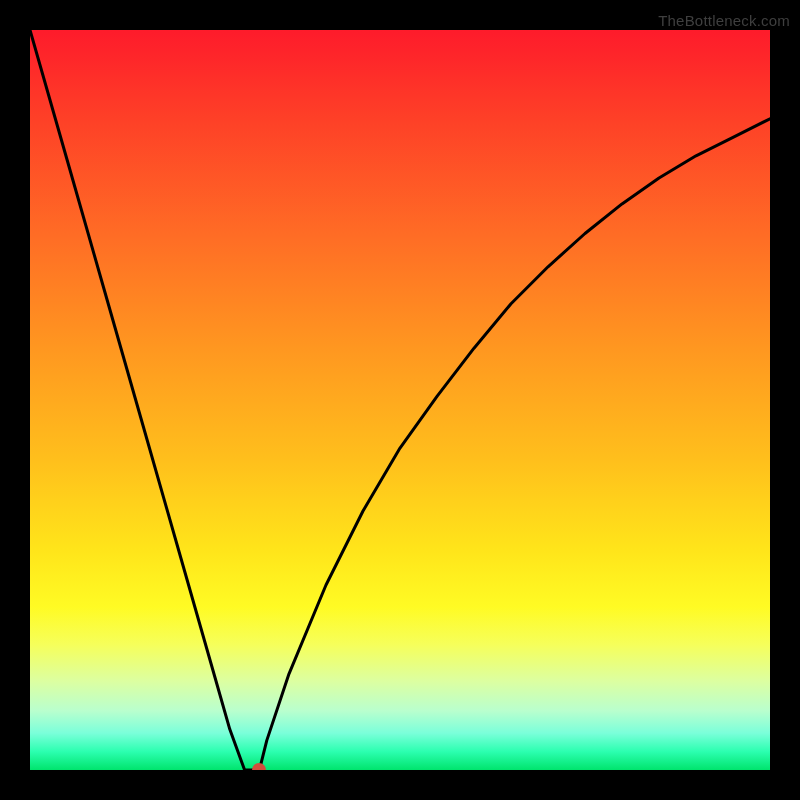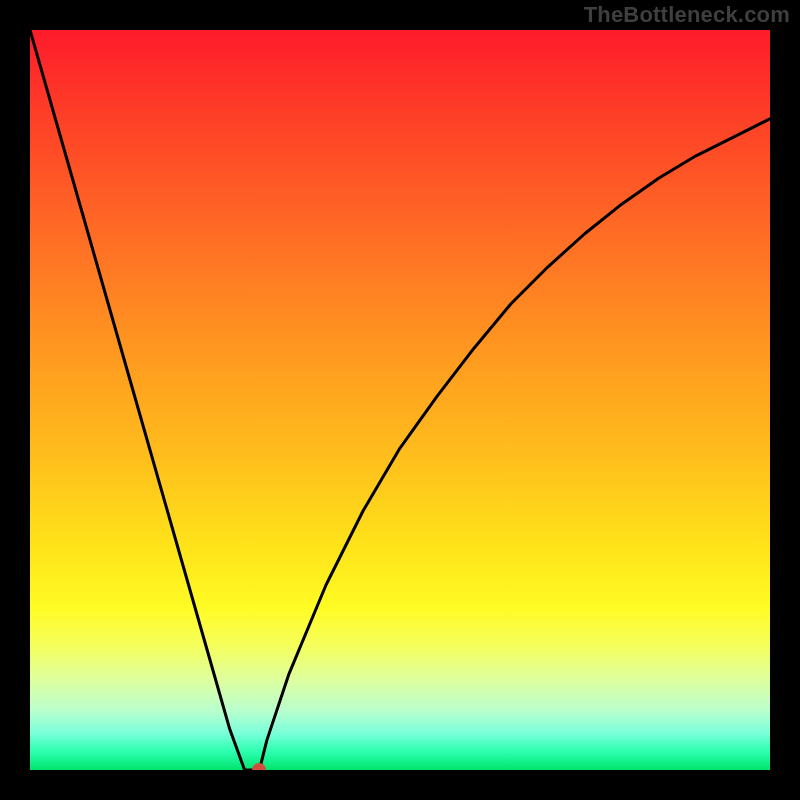--- a/index.html
+++ b/index.html
@@ -12,25 +12,25 @@
     overflow: hidden;
   }
   .frame {
     position: relative;
     width: 800px;
     height: 800px;
     background: #000;
   }
   .watermark {
     position: absolute;
-    top: 2px;
+    top: 12px;
     right: 10px;
     color: #3f3f3f;
-    font-size: 22px;
-    font-weight: 700;
+    font-size: 15px;
+    font-weight: 400;
     letter-spacing: 0.2px;
     z-index: 5;
     user-select: none;
   }
   .plot-area {
     position: absolute;
     left: 30px;
     top: 30px;
     width: 740px;
     height: 740px;

